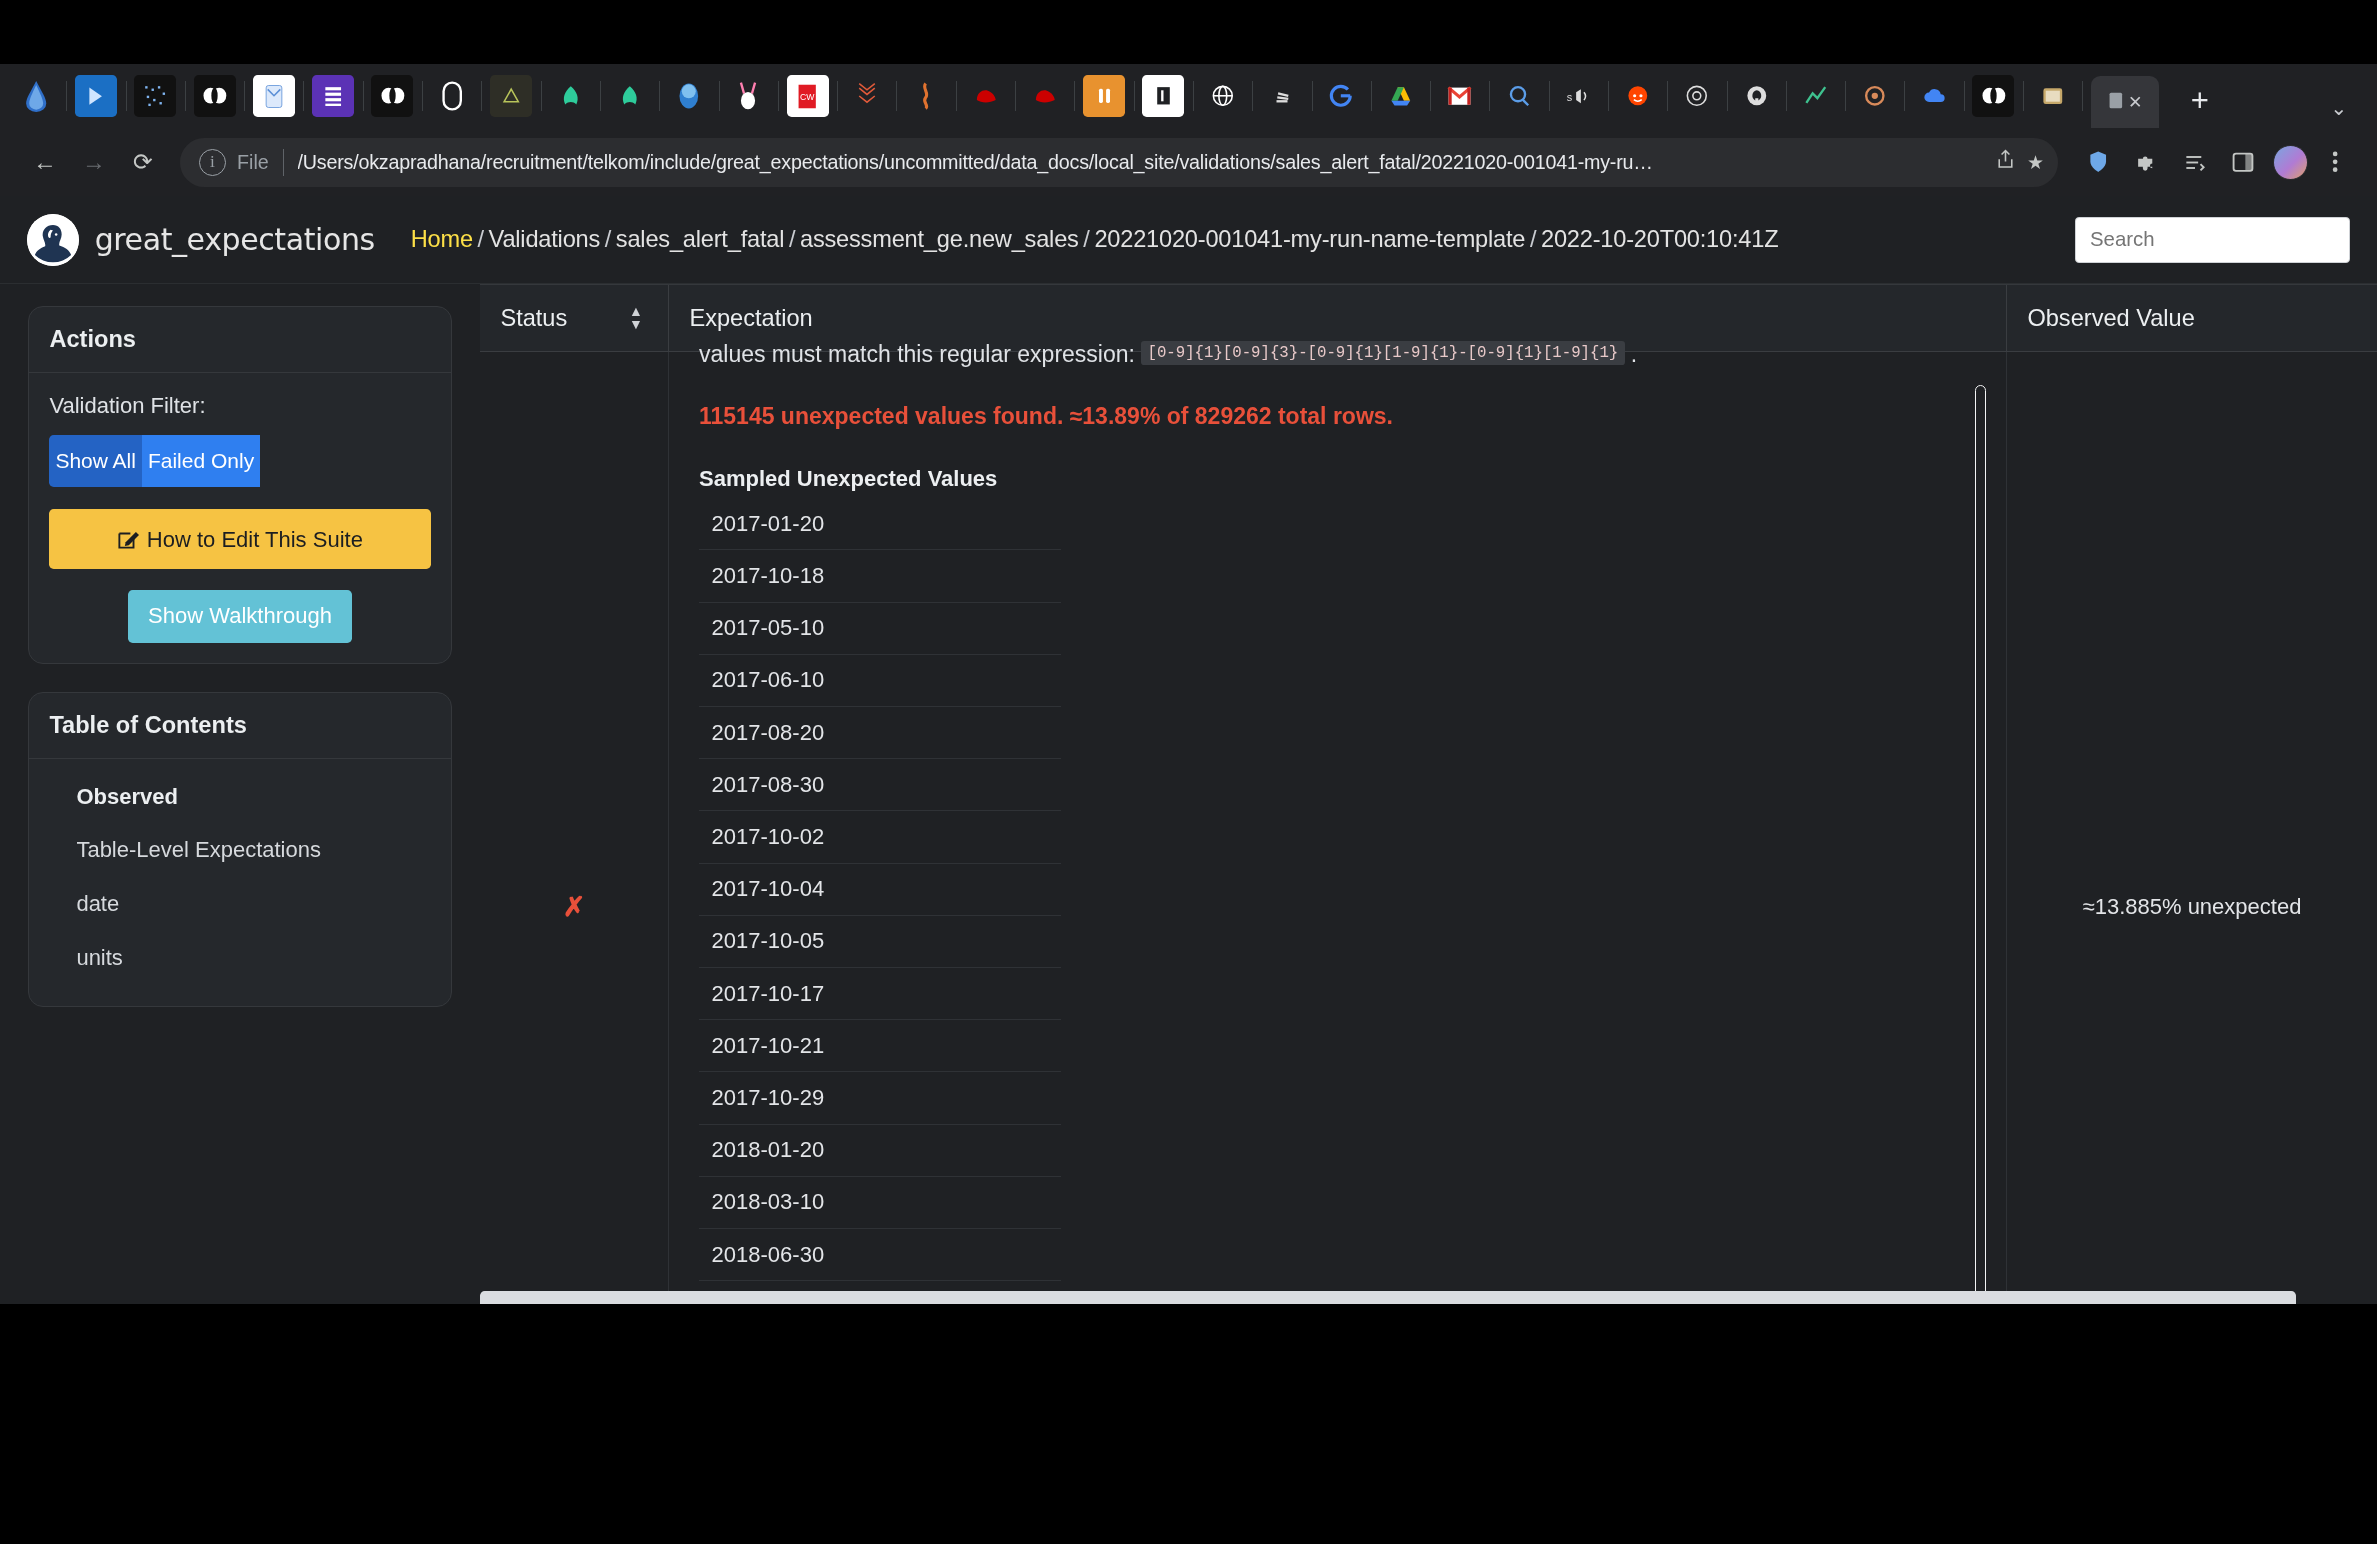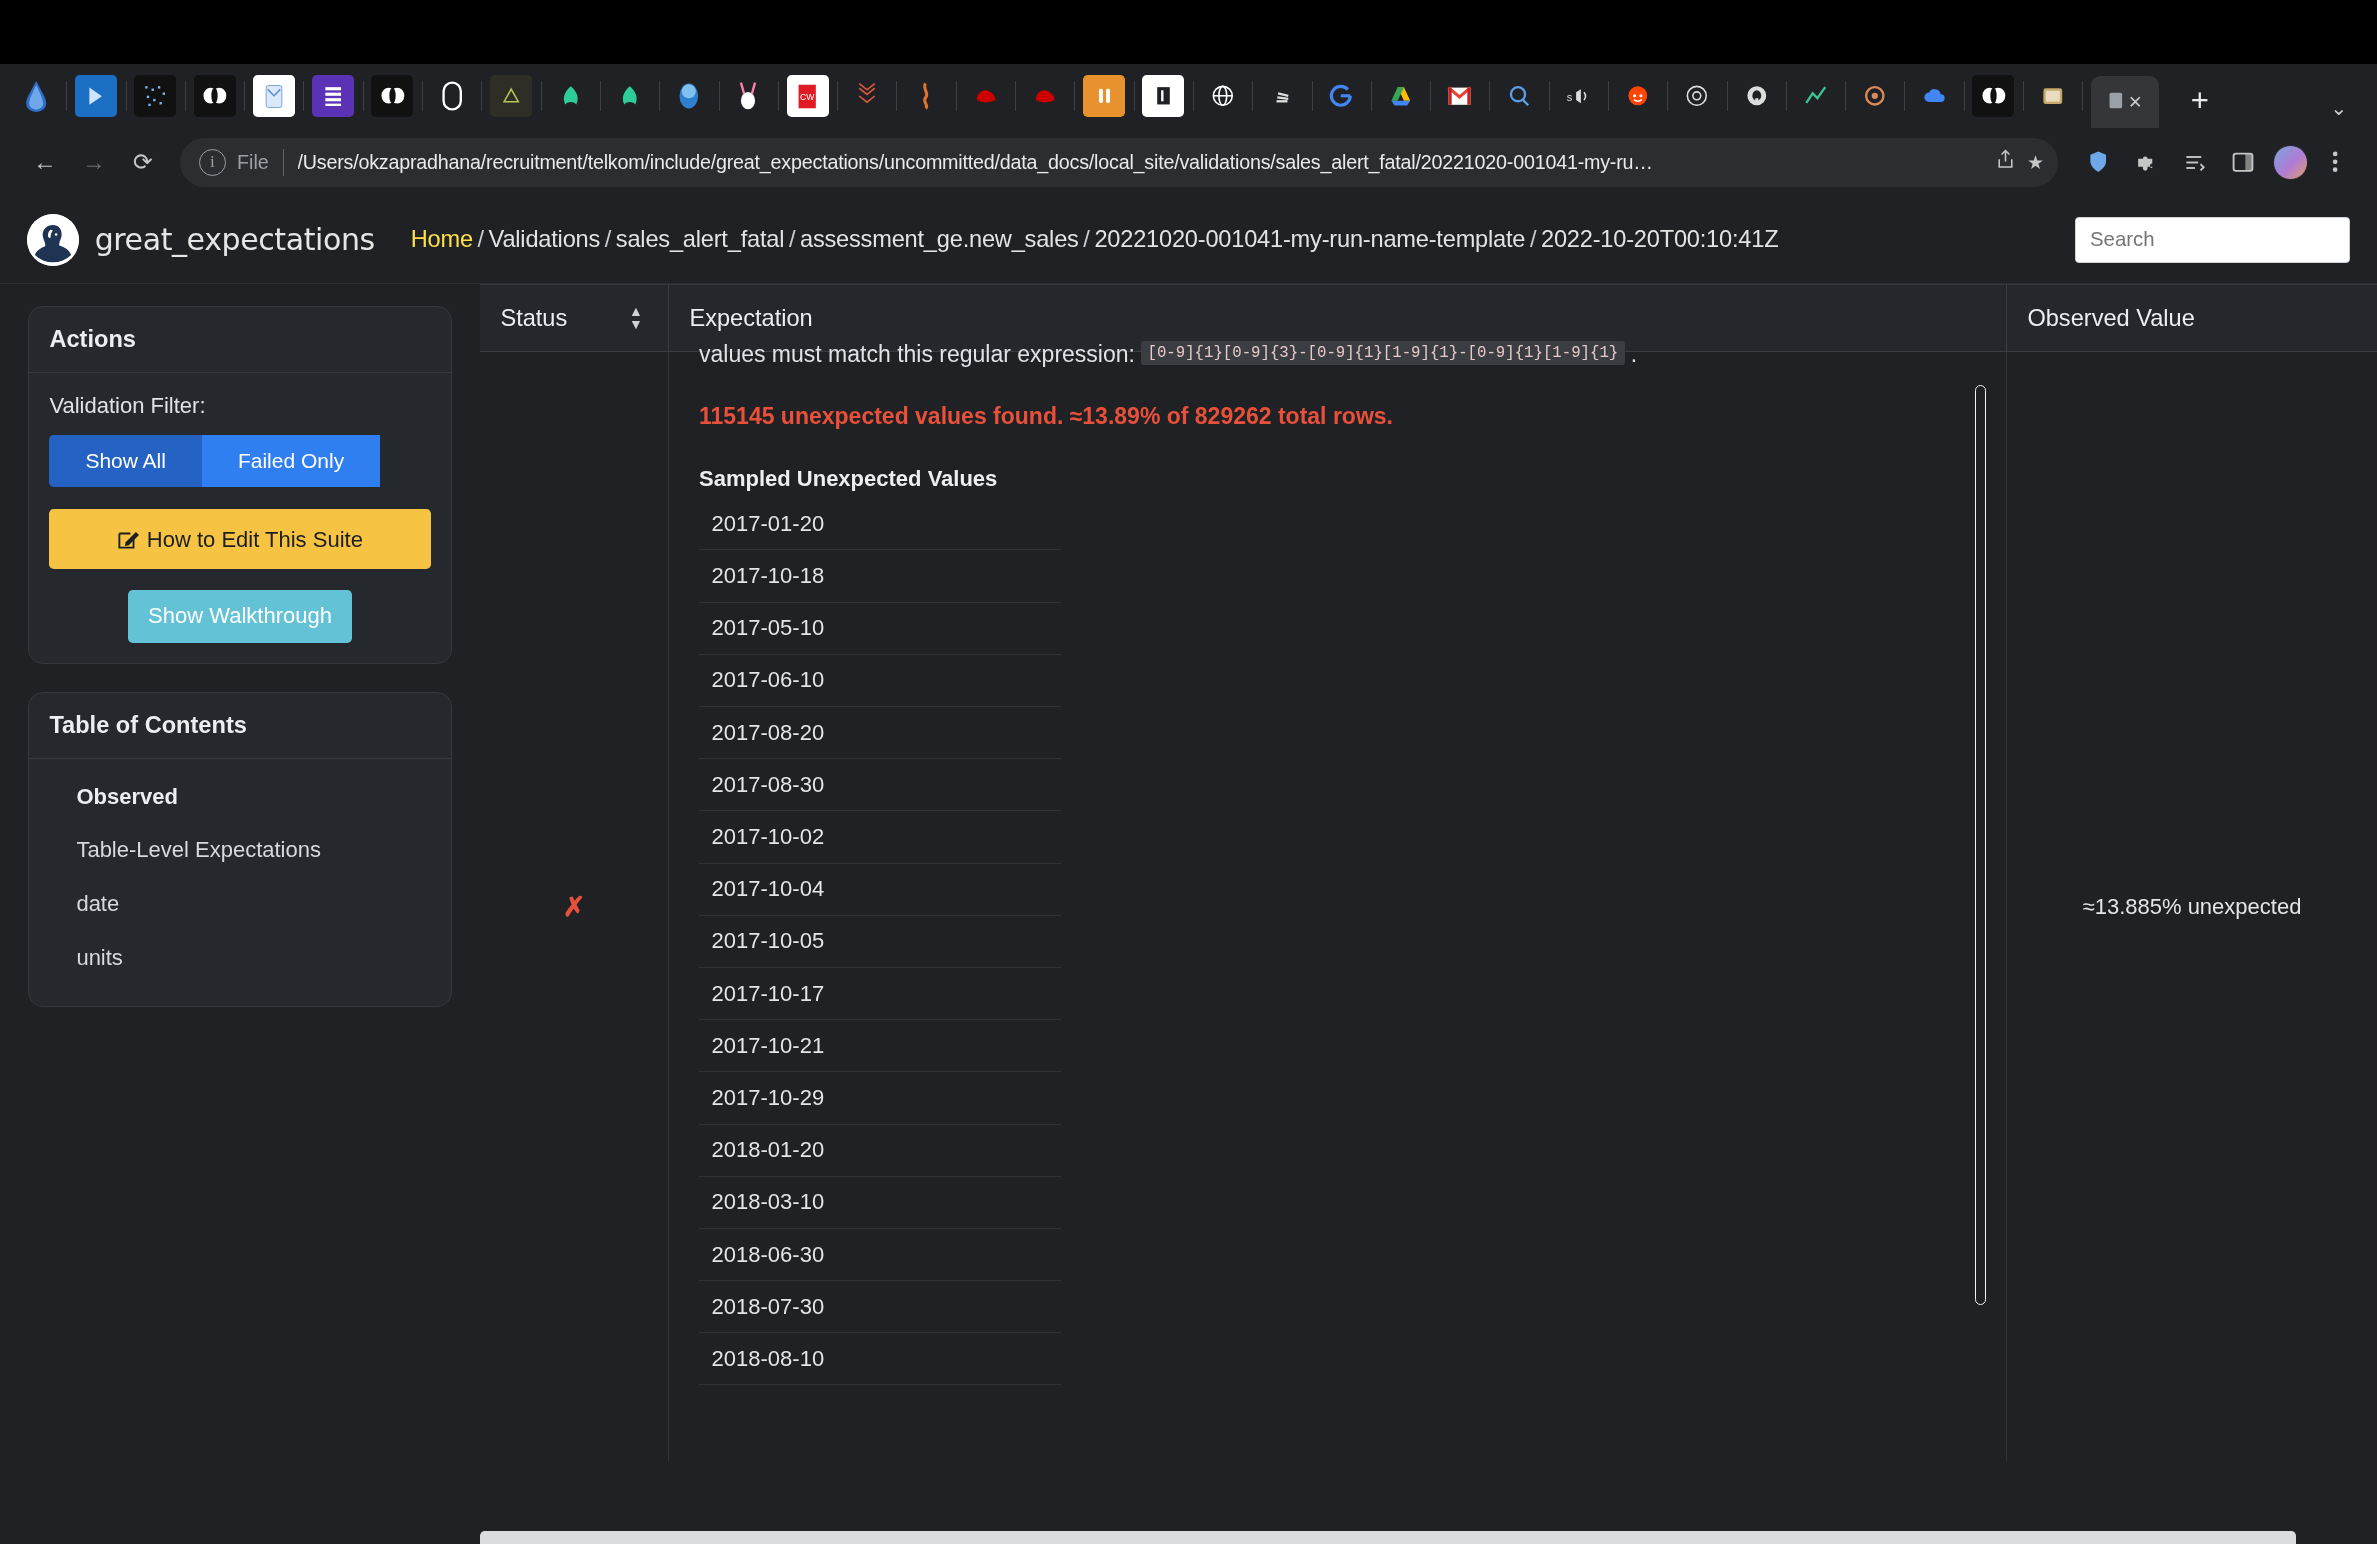--- a/index.html
+++ b/index.html
@@ -3,21 +3,21 @@
 <meta charset="utf-8">
 <style>
   * { box-sizing: border-box; margin: 0; padding: 0; }
   html, body {
     width: 2377px; height: 1544px;
     background: #000;
     font-family: "Liberation Sans", sans-serif;
     overflow: hidden;
   }
   
-  .browser { width: 2377px; height: 1544px; background: #202124; display: flex; flex-direction: column; }
+  .browser { width: 2377px; height: 1304px; background: #202124; display: flex; flex-direction: column; }
   .titlebar { height: 64px; background: #000; flex: none; }
   .bookmark-bar {
     height: 64px; background: #202124; flex: none;
     display: flex; align-items: center; padding: 0 15.7px; gap: 0px;
   }
   .bm {
     width: 42px; height: 42px; border-radius: 4.7px;
     display: flex; align-items: center; justify-content: center;
     font-size: 17.3px; color: #fff; flex: none;
     margin-right: 17.3px; position: relative;
@@ -130,21 +130,21 @@
     margin-bottom: 28px; overflow: hidden;
   }
   .card-head {
     padding: 19px 20.4px; font-size: 23.6px; font-weight: bold; color: #eceff1;
     border-bottom: 0.8px solid #35383c;
   }
   .card-body { padding: 20.4px; }
   .filter-label { font-size: 22px; color: #dfe2e6; margin-bottom: 15.7px; }
   .btn-group { display: flex; width: 100%; border-radius: 4.7px; overflow: hidden; }
   .btn-group button {
-    flex: none; border: none; font-size: 21px; color: #fff; padding: 14px 36px;
+    flex: none; border: none; font-size: 21px; color: #fff; padding: 14px 6px;
     font-family: "Liberation Sans", sans-serif; cursor: pointer;
   }
   .btn-show-all { background: #2463c4; }
   .btn-failed { background: #2f7ff0; }
   .btn-edit {
     display: block; width: 100%; background: #f6c343; color: #1c1e21;
     border: none; border-radius: 4.7px; font-size: 22px; padding: 15.7px 12.6px;
     margin-top: 22px; line-height: 1.32; font-family: "Liberation Sans", sans-serif;
     cursor: pointer;
   }

